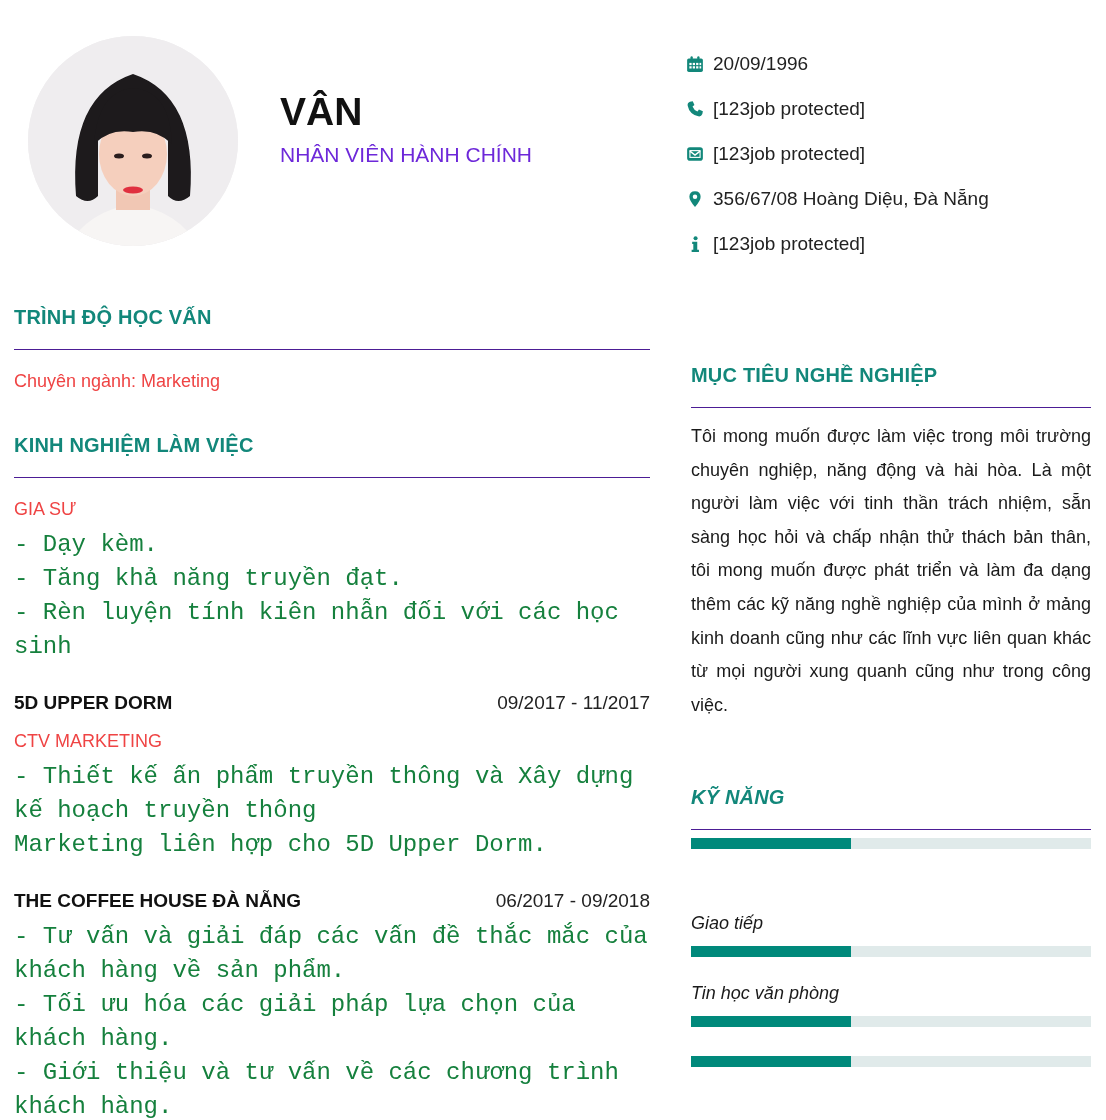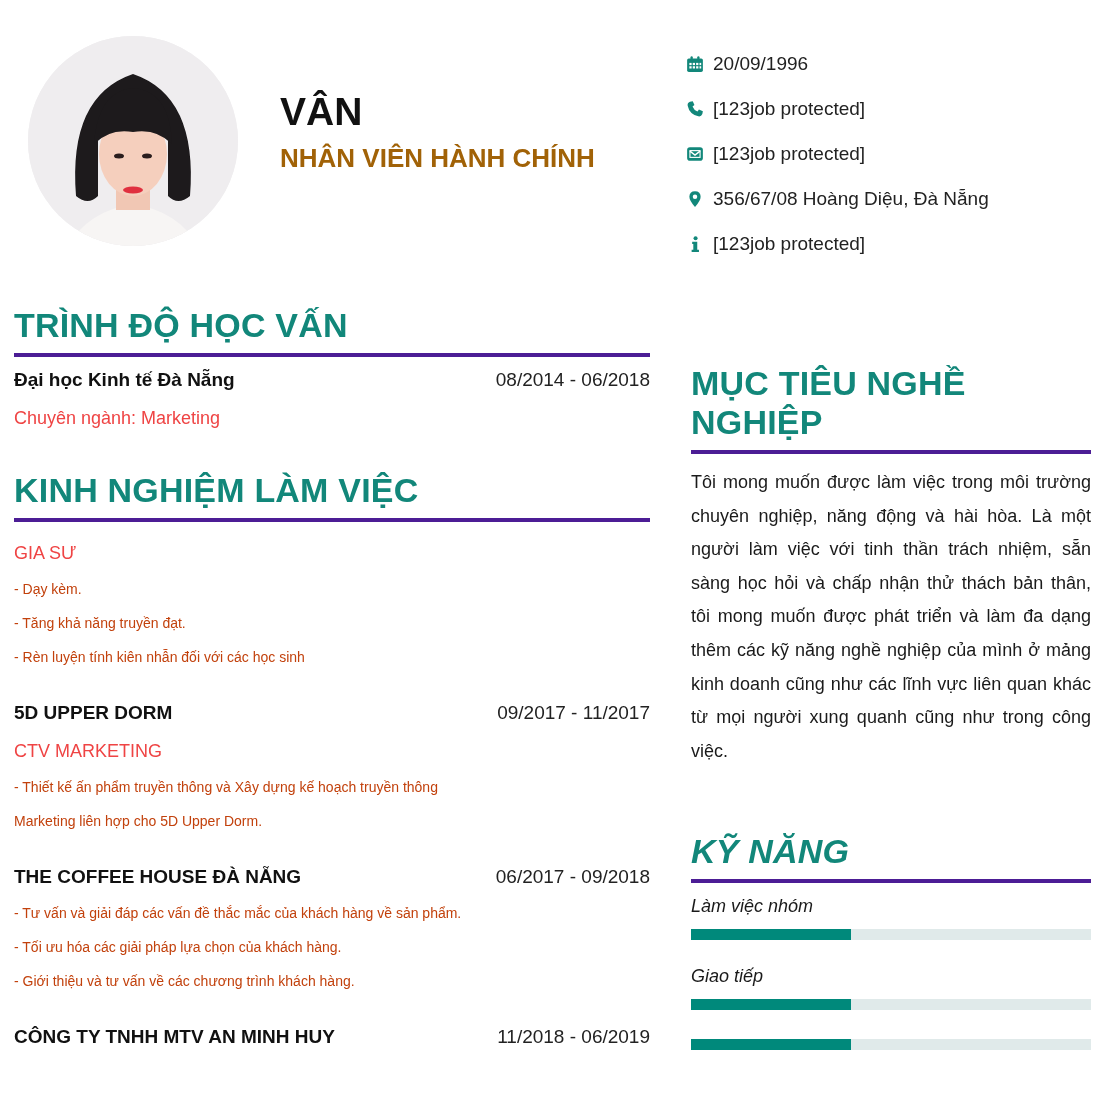--- a/index.html
+++ b/index.html
@@ -4,38 +4,38 @@
 <style>
   * { box-sizing: border-box; margin: 0; padding: 0; }
   html, body { width: 1106px; height: 1120px; overflow: hidden; background: #ffffff; }
   body { font-family: "Liberation Sans", sans-serif; color: #111; position: relative; }
 
   .avatar {
     position: absolute; left: 28px; top: 36px; width: 210px; height: 210px;
     border-radius: 50%; background: #f0eef0; overflow: hidden;
   }
   .name { position: absolute; left: 280px; top: 90px; font-size: 39px; font-weight: bold; color: #111; }
-  .title { position: absolute; left: 280px; top: 143px; font-size: 26px; color: #a16207; font-weight: bold; }
+  .title { position: absolute; left: 280px; top: 143px; font-size: 21px; color: #6d28d9; }
 
   .contacts { position: absolute; left: 685px; top: 41px; text-align: right; }
   .contact-row { display: flex; align-items: center; height: 45px; font-size: 19px; color: #222; }
   .contact-row .ic { width: 20px; height: 20px; margin-right: 8px; display: inline-flex; align-items: center; justify-content: center; }
   .contact-row .ic svg { width: 18px; height: 18px; fill: #12877a; }
 
   .col-left { position: absolute; left: 14px; top: 306px; width: 636px; }
   .col-right { position: absolute; left: 691px; top: 320px; width: 400px; margin-top: 44px; }
 
-  .sec-title { font-size: 34px; font-weight: bold; color: #12877a; padding-bottom: 8px; border-bottom: 4px solid #4c1d95; letter-spacing: 0.2px; }
+  .sec-title { font-size: 20px; font-weight: bold; color: #12877a; padding-bottom: 20px; border-bottom: 1px solid #4c1d95; letter-spacing: 0.2px; }
 
   .entry { margin-top: 12px; }
   .entry-head { display: flex; justify-content: space-between; align-items: baseline; height: 30px; }
   .entry-org { font-size: 19px; font-weight: bold; color: #111; }
   .entry-date { font-size: 19px; color: #222; }
   .entry-role { font-size: 18px; color: #ef4444; line-height: 38px; }
-  .entry-line { font-size: 14px; color: #c2410c; line-height: 34px; }
+  .entry-line { font-size: 24px; color: #15803d; line-height: 34px; font-family: Liberation Mono, monospace; }
   .gap-sec { height: 34px; }
   .gap-entry { height: 16px; }
 
   .objective { margin-top: 12px; font-size: 18px; line-height: 33.6px; color: #1a1a1a; text-align: justify; }
 
   .skills { margin-top: 8px; }
   .skill { height: 70px; }
   .skill-label { font-size: 18px; color: #1a1a1a; line-height: 30px; }
   .skill-bar { margin-top: 8px; height: 11px; background: #e0eaea; position: relative; width: 400px; }
   .skill-fill { position: absolute; left: 0; top: 0; bottom: 0; background: #00897b; }
@@ -123,24 +123,20 @@
         </svg>
     </span>
     <span>[123job protected]</span>
   </div>
 </div>
 
 <div class="col-left">
   <section>
     <div class="sec-title">TRÌNH ĐỘ HỌC VẤN</div>
     <div class="entry">
-      <div class="entry-head">
-        <span class="entry-org">Đại học Kinh tế Đà Nẵng</span>
-        <span class="entry-date">08/2014 - 06/2018</span>
-      </div>
       <div class="entry-role">Chuyên ngành: Marketing</div>
     </div>
   </section>
 
   <div class="gap-sec"></div>
 
   <section>
     <div class="sec-title">KINH NGHIỆM LÀM VIỆC</div>
 
     <div class="entry">
@@ -185,31 +181,36 @@
 <div class="col-right">
   <section>
     <div class="sec-title">MỤC TIÊU NGHỀ NGHIỆP</div>
     <div class="objective">Tôi mong muốn được làm việc trong môi trường chuyên nghiệp, năng động và hài hòa. Là một người làm việc với tinh thần trách nhiệm, sẵn sàng học hỏi và chấp nhận thử thách bản thân, tôi mong muốn được  phát triển và làm đa dạng thêm các kỹ năng nghề nghiệp của mình ở mảng kinh doanh cũng như các lĩnh vực liên quan khác từ mọi người xung quanh cũng như trong công việc.</div>
   </section>
 
   <section style="margin-top:64px;font-style:italic;">
     <div class="sec-title">KỸ NĂNG</div>
     <div class="skills">
       <div class="skill">
-        <div class="skill-label">Làm việc nhóm</div>
         <div class="skill-bar">
             <div class="skill-fill" style="width: 40%;"></div>
           </div>
       </div>
       <div class="skill">
         <div class="skill-label">Giao tiếp</div>
         <div class="skill-bar">
             <div class="skill-fill" style="width: 40%;"></div>
           </div>
       </div>
       <div class="skill">
+        <div class="skill-label">Tin học văn phòng</div>
+        <div class="skill-bar">
+            <div class="skill-fill" style="width: 40%;"></div>
+          </div>
+      </div>
+      <div class="skill">
         <div class="skill-bar">
             <div class="skill-fill" style="width: 40%;"></div>
           </div>
       </div>
     </div>
   </section>
 </div>
 
 </body></html>

